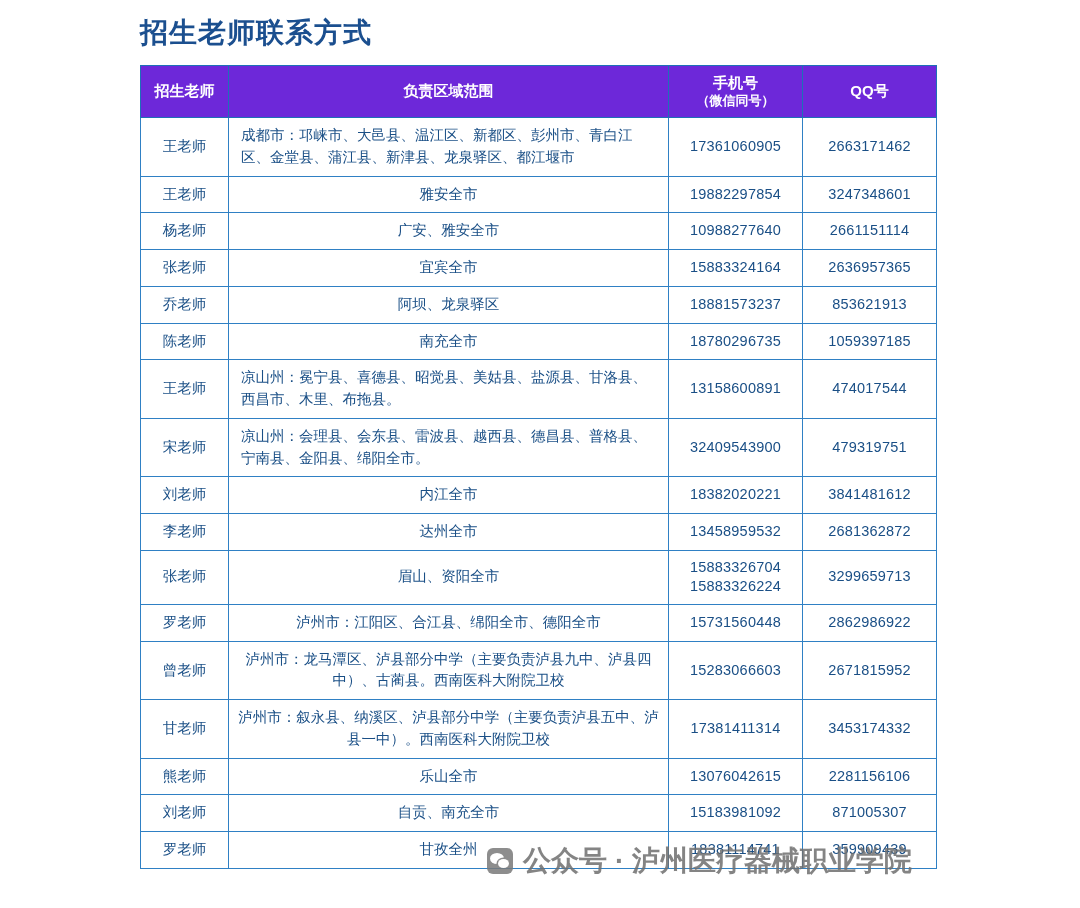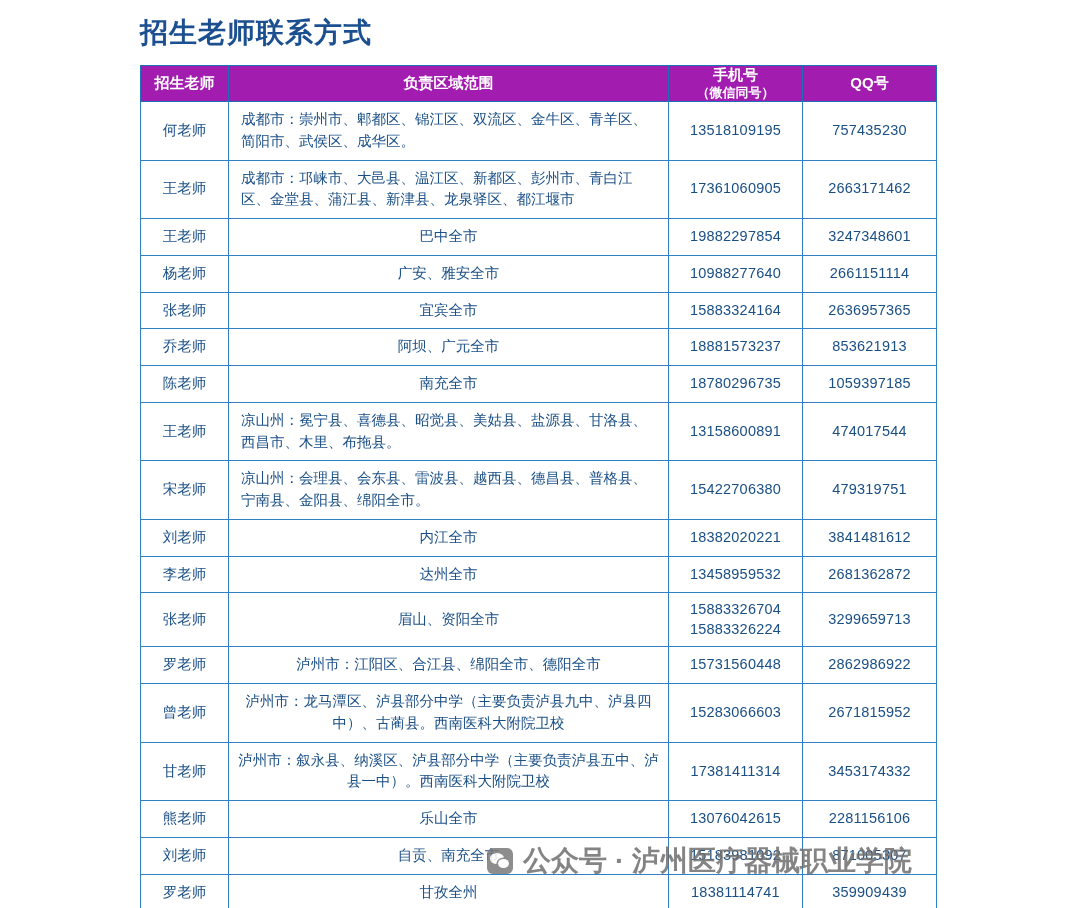--- a/index.html
+++ b/index.html
@@ -41,27 +41,27 @@
     width: 796px;
     table-layout: fixed;
     background: #ffffff;
   }
   table.contact-table col.c-teacher { width: 88px; }
   table.contact-table col.c-area { width: 440px; }
   table.contact-table col.c-phone { width: 134px; }
   table.contact-table col.c-qq { width: 134px; }
 
   table.contact-table thead th {
-    background: #a21caf;
+    background: #6d28d9;
     color: #ffffff;
     font-size: 15px;
     font-weight: bold;
     text-align: center;
     border: 1px solid #1d6fb8;
-    padding: 0 4px;
+    padding: 8px 4px;
     line-height: 1.25;
     vertical-align: middle;
   }
   table.contact-table thead th .sub {
     display: block;
     font-size: 13px;
     font-weight: bold;
   }
   table.contact-table td {
     border: 1px solid #2f80c4;
@@ -156,71 +156,65 @@
           <th>负责区域范围</th>
           <th>
             <span>手机号</span>
             <span class="sub">（微信同号）</span>
           </th>
           <th>QQ号</th>
         </tr>
       </thead>
       <tbody id="table-body">
           <tr>
-            <td class="teacher">何老师</td>
-            <td class="area justify">成都市：崇州市、郫都区、锦江区、双流区、金牛区、青羊区、简阳市、武侯区、成华区。</td>
-            <td class="phone">13518109195</td>
-            <td class="qq">757435230</td>
-          </tr>
-          <tr>
             <td class="teacher">王老师</td>
             <td class="area justify">成都市：邛崃市、大邑县、温江区、新都区、彭州市、青白江区、金堂县、蒲江县、新津县、龙泉驿区、都江堰市</td>
             <td class="phone">17361060905</td>
             <td class="qq">2663171462</td>
           </tr>
           <tr>
             <td class="teacher">王老师</td>
-            <td class="area">巴中全市</td>
+            <td class="area">雅安全市</td>
             <td class="phone">19882297854</td>
             <td class="qq">3247348601</td>
           </tr>
           <tr>
             <td class="teacher">杨老师</td>
             <td class="area">广安、雅安全市</td>
             <td class="phone">10988277640</td>
             <td class="qq">2661151114</td>
           </tr>
           <tr>
             <td class="teacher">张老师</td>
             <td class="area">宜宾全市</td>
             <td class="phone">15883324164</td>
             <td class="qq">2636957365</td>
           </tr>
           <tr>
             <td class="teacher">乔老师</td>
-            <td class="area">阿坝、广元全市</td>
+            <td class="area">阿坝、龙泉驿区</td>
             <td class="phone">18881573237</td>
             <td class="qq">853621913</td>
           </tr>
           <tr>
             <td class="teacher">陈老师</td>
             <td class="area">南充全市</td>
             <td class="phone">18780296735</td>
             <td class="qq">1059397185</td>
           </tr>
           <tr>
             <td class="teacher">王老师</td>
             <td class="area justify">凉山州：冕宁县、喜德县、昭觉县、美姑县、盐源县、甘洛县、西昌市、木里、布拖县。</td>
             <td class="phone">13158600891</td>
             <td class="qq">474017544</td>
           </tr>
           <tr>
             <td class="teacher">宋老师</td>
             <td class="area justify">凉山州：会理县、会东县、雷波县、越西县、德昌县、普格县、宁南县、金阳县、绵阳全市。</td>
-            <td class="phone">15422706380</td>
+            <td class="phone">32409543900</td>
             <td class="qq">479319751</td>
           </tr>
           <tr>
             <td class="teacher">刘老师</td>
             <td class="area">内江全市</td>
             <td class="phone">18382020221</td>
             <td class="qq">3841481612</td>
           </tr>
           <tr>
             <td class="teacher">李老师</td>

